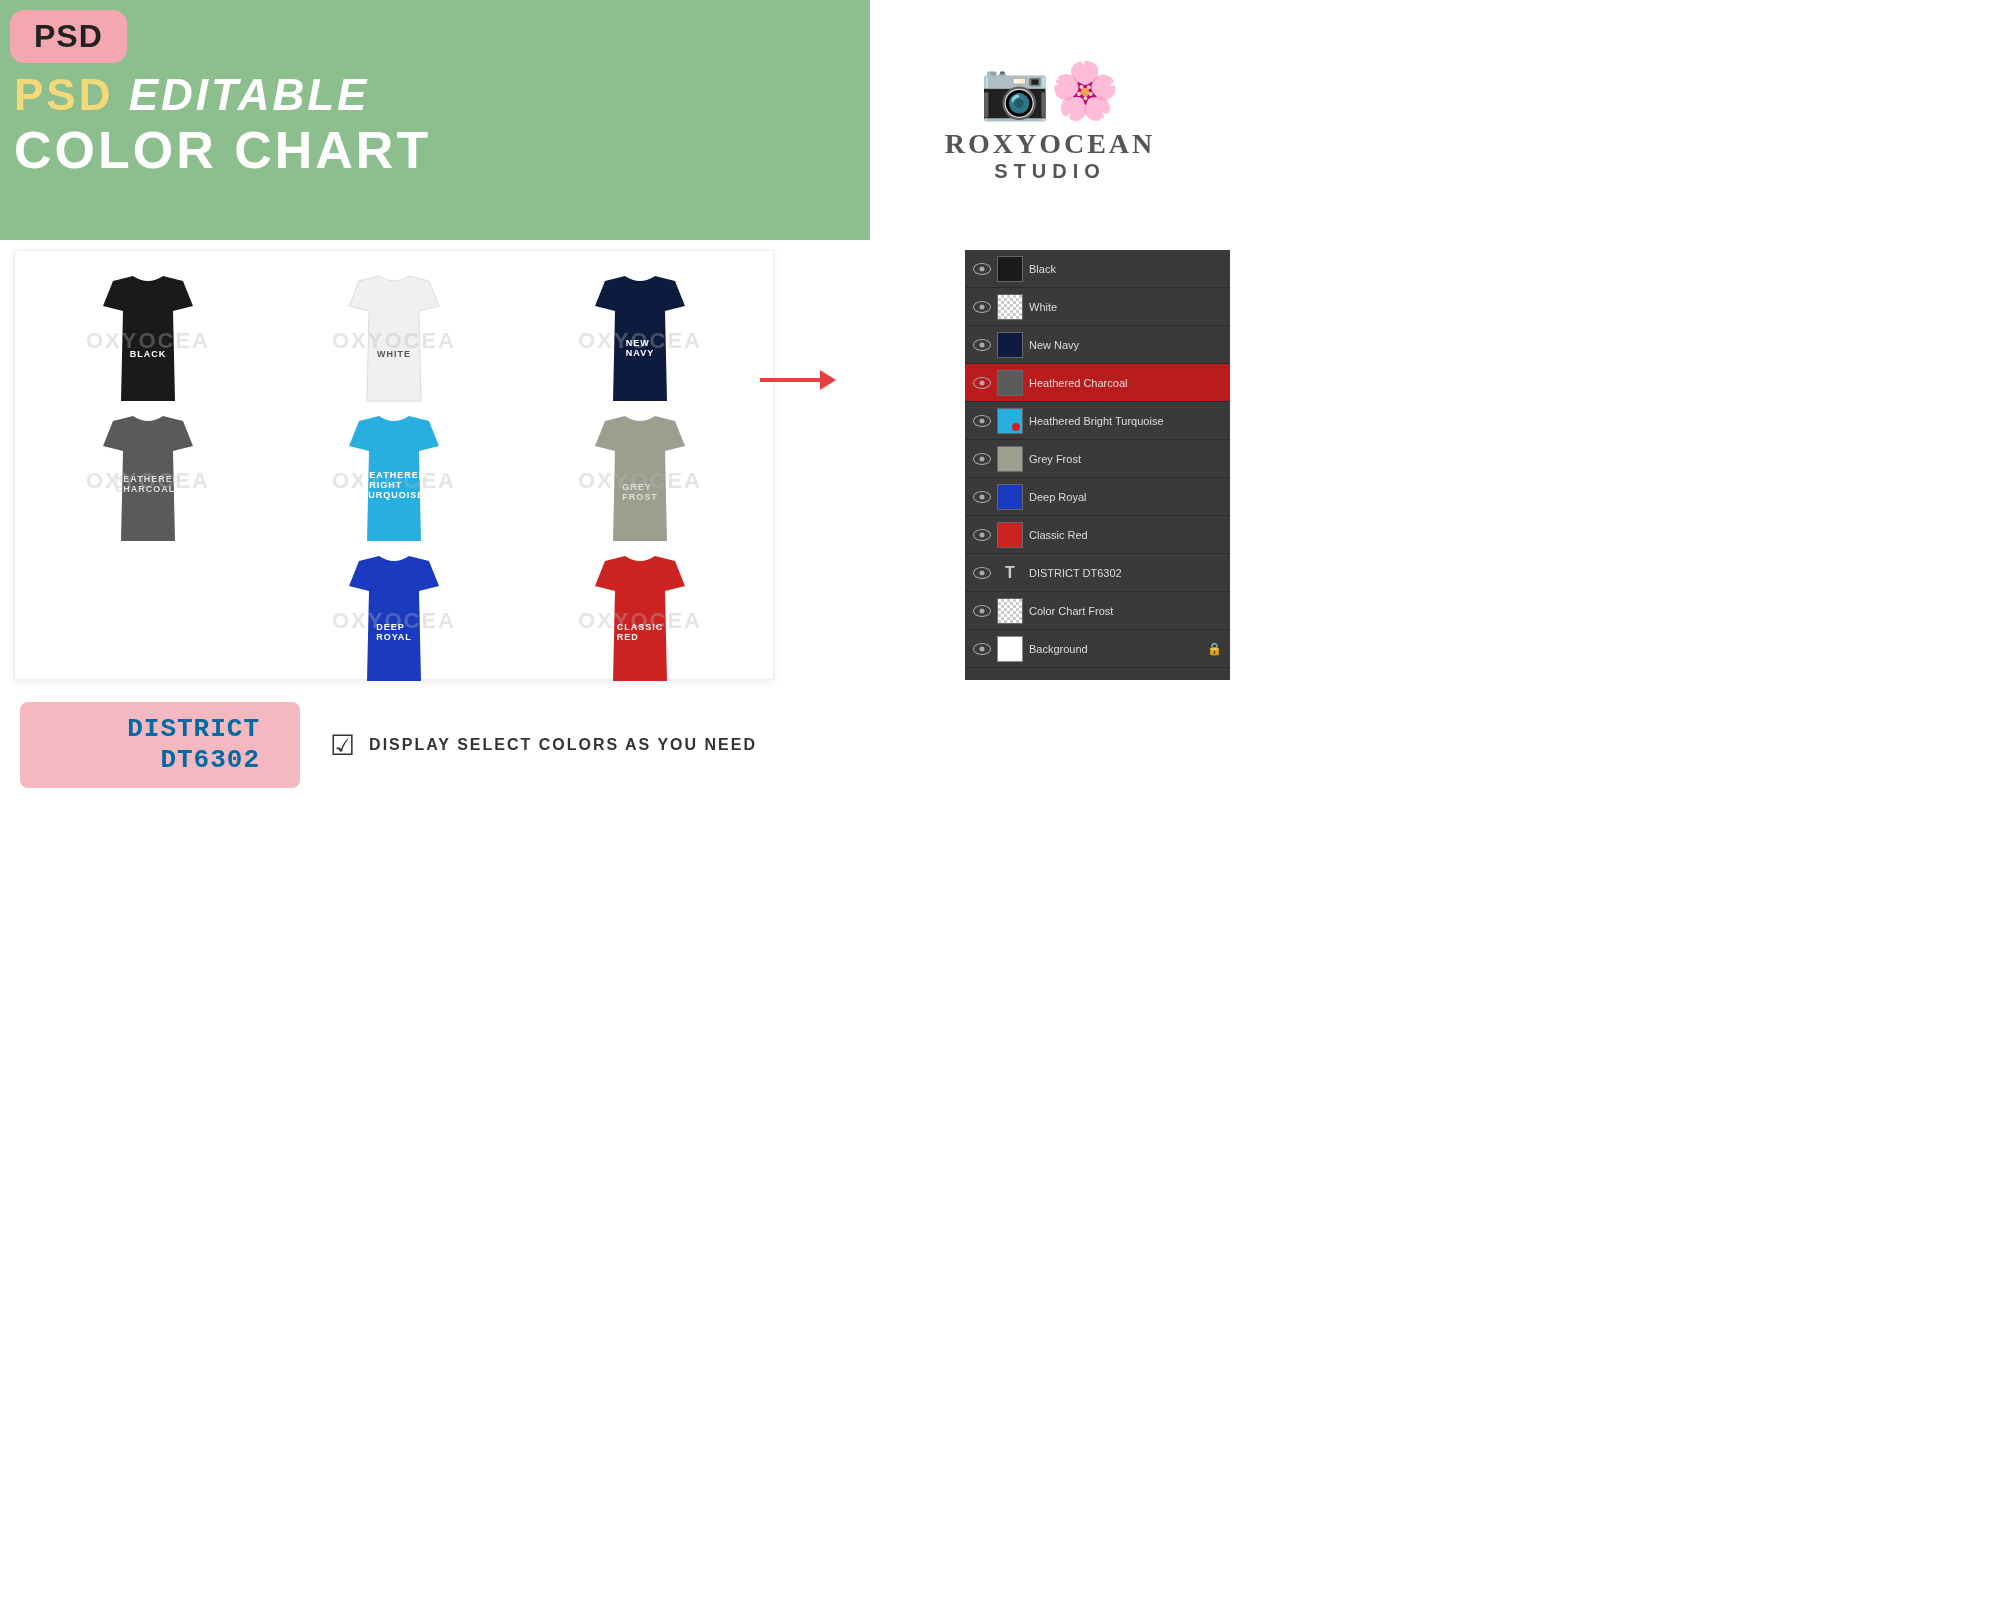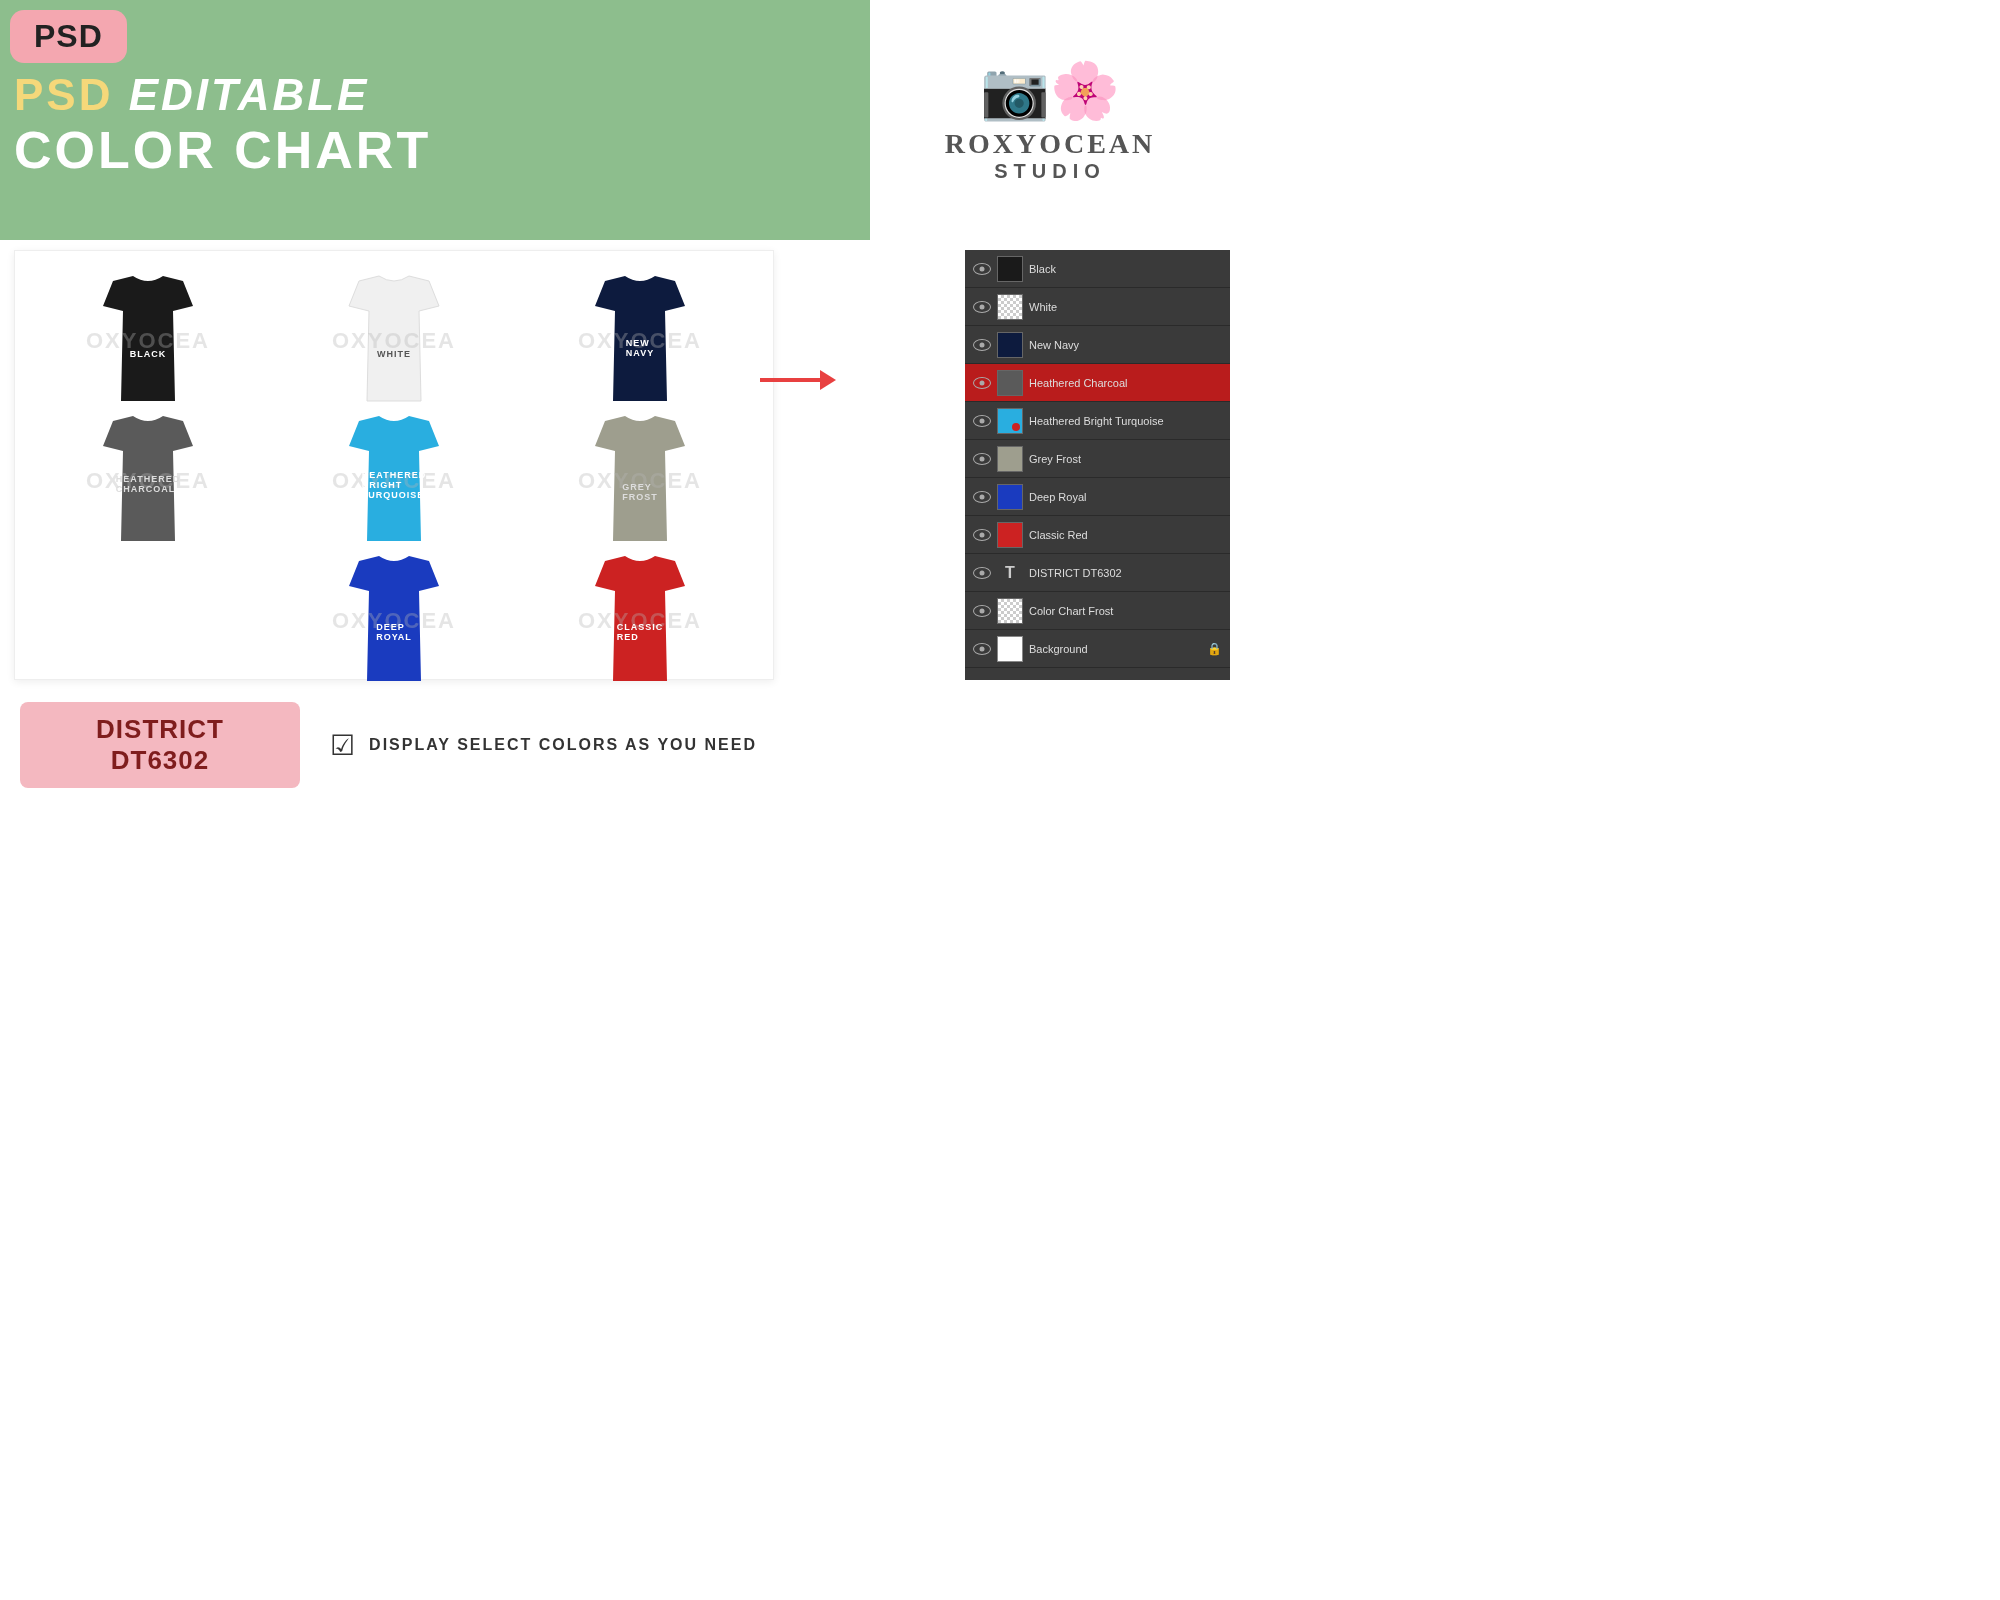--- a/index.html
+++ b/index.html
@@ -288,25 +288,26 @@
 
     .district-badge {
       background: #f4b8c0;
       border-radius: 8px;
       padding: 12px 40px;
       min-width: 280px;
     }
     .district-badge .dt-text {
       font-size: 26px;
       font-weight: 900;
-      text-align: center;
-      color: #7f1d1d;
+      text-align: right;
+      color: #0369a1;
       letter-spacing: 1px;
       text-transform: uppercase;
       line-height: 1.2;
+      font-family: Liberation Mono, monospace;
     }
 
     .display-text-area {
       display: flex;
       align-items: center;
       gap: 14px;
     }
     .checkbox-icon {
       font-size: 28px;
       color: #333;

